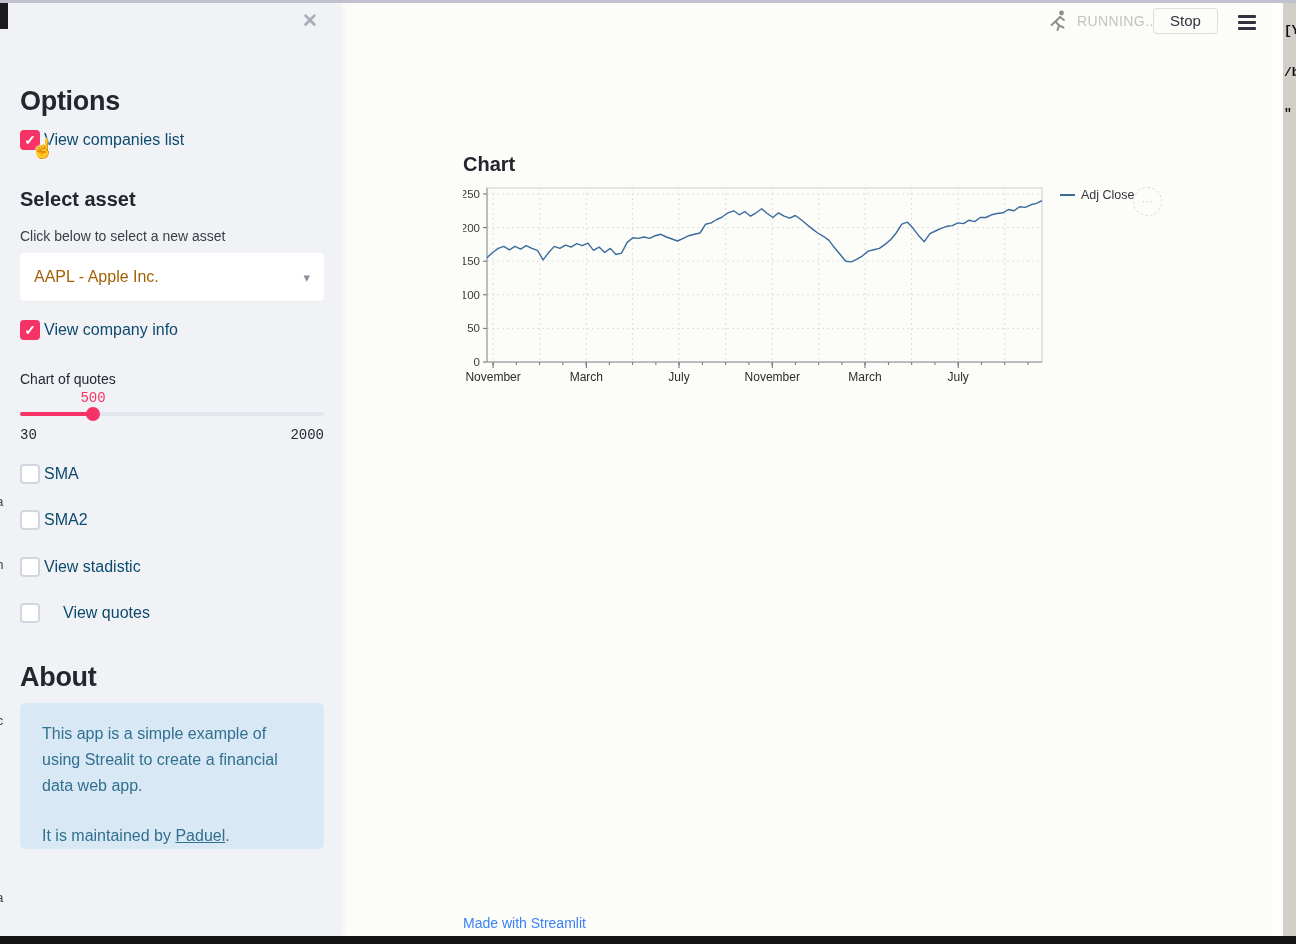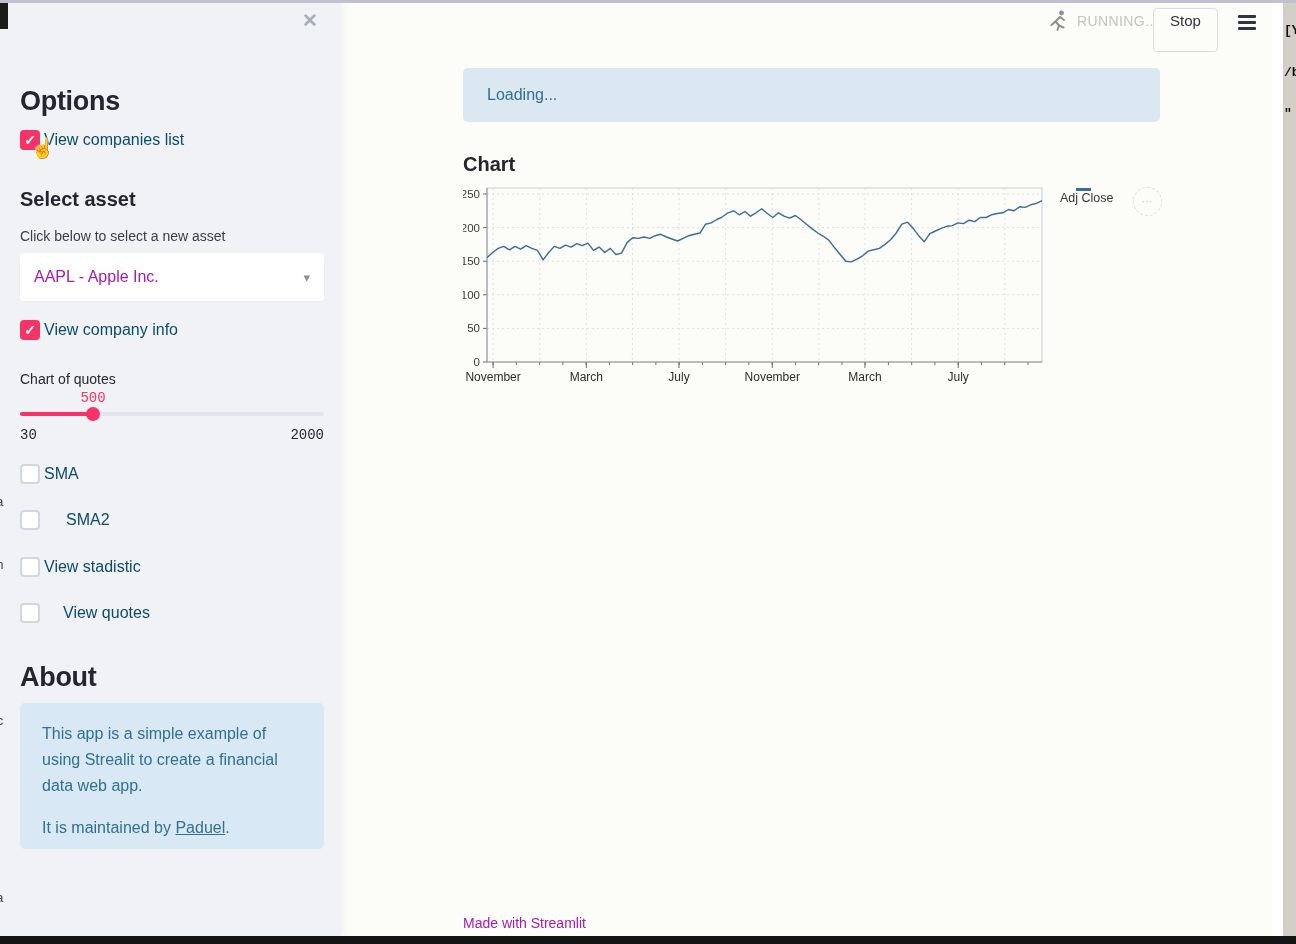--- a/index.html
+++ b/index.html
@@ -32,64 +32,64 @@
   .cb-box.checked .chk { position:absolute; left:0; top:0; width:20px; height:20px; color:#fff; font-size:14px; font-weight:bold; text-align:center; line-height:20px; }
   .cb-box.unchecked { background:#fff; border:2px solid #d2d6e0; }
   .cb-label { margin-left:4px; font-size:16px; color:#0c4a6e; white-space:nowrap; }
   .cursor-hand { position:absolute; left:31px; top:134px; font-size:19px; color:#111; z-index:30;
                  text-shadow:0 0 2px #fff, 0 0 2px #fff; pointer-events:none; }
   .selectbox {
     position:absolute; left:20px; top:250px; width:304px; height:48px; background:#fff;
     border-radius:4px; display:flex; align-items:center; padding:0 14px; cursor:pointer;
     box-shadow:0 1px 2px rgba(0,0,0,.03);
   }
-  .selectbox .val { font-size:16px; color:#a21caf; flex:1; }
+  .selectbox .val { font-size:16px; color:#a16207; flex:1; }
   .selectbox .chev { color:#8b8f9a; font-size:13px; }
   .slider-label { position:absolute; left:20px; top:368px; font-size:14px; color:#262730; }
   .slider-value { position:absolute; left:73px; top:387px; width:40px; text-align:center;
                   font-family:"Liberation Mono", monospace; font-size:14px; color:#f63366; }
   .slider-track { position:absolute; left:20px; top:409px; width:304px; height:4px; border-radius:2px; background:#e3e5ec; }
   .slider-fill  { position:absolute; left:0; top:0; width:73px; height:4px; border-radius:2px; background:#f63366; }
   .slider-thumb { position:absolute; left:66px; top:-5px; width:14px; height:14px; border-radius:50%; background:#f63366; cursor:grab; }
   .slider-min { position:absolute; left:20px; top:424px; font-family:"Liberation Mono", monospace; font-size:14px; color:#262730; }
   .slider-max { position:absolute; right:17px; top:424px; font-family:"Liberation Mono", monospace; font-size:14px; color:#262730; }
   .about-box {
     position:absolute; left:20px; top:700px; width:304px; height:146px;
     background:#d9e8f5; border-radius:5px; padding:18px 22px; color:#31708f; font-size:16px; line-height:26px;
   }
-  .about-box .p2 { margin-top:16px; }
+  .about-box .p2 { margin-top:24px; }
   .about-box a { color:#31708f; text-decoration:underline; cursor:pointer; }
 
   
   .main { position:absolute; left:341px; top:3px; width:931px; height:933px; background:#fcfcf8; }
   .runner-icon { position:absolute; left:706px; top:6px; }
   .running-text { position:absolute; left:736px; top:10px; font-size:14px; color:#c3c3c3; letter-spacing:0.4px; }
   .stop-btn {
-    position:absolute; left:812px; top:5px; width:65px; height:44px; background:#fcfcf8;
+    position:absolute; left:812px; top:5px; width:65px; height:26px; background:#fcfcf8;
     border:1px solid #dcdcdc; border-radius:4px; font-size:15px; color:#31333f;
     text-align:center; line-height:24px; cursor:pointer;
   }
   .menu-btn { position:absolute; left:897px; top:12px; width:18px; cursor:pointer; }
   .menu-btn .bar { height:3px; background:#31333f; margin-bottom:3px; border-radius:1px; }
   .loading-box {
     position:absolute; left:122px; top:65px; width:697px; height:54px;
     background:#dbe7f1; border-radius:5px; display:flex; align-items:center; padding-left:24px;
     color:#31708f; font-size:16px;
   }
   .chart-title { position:absolute; left:122px; top:150px; font-size:20px; font-weight:bold; color:#24252e; }
   .chart-wrap { position:absolute; left:122px; top:181px; width:590px; height:204px; }
-  .legend { position:absolute; left:719px; top:185px; display:flex; align-items:center; cursor:pointer;flex-direction:column; }
+  .legend { position:absolute; left:719px; top:185px; display:flex; align-items:center; cursor:pointer; }
   .legend .swatch { width:15px; height:2.5px; background:#6e88a3; margin-right:6px; }
   .legend .txt { font-size:12.5px; color:#33363c; }
   .more-btn {
     position:absolute; left:792px; top:184px; width:29px; height:29px; border-radius:50%;
     border:1px dashed #dedede; color:#cfcfcf; font-size:11px; text-align:center; line-height:27px;
     letter-spacing:1px; cursor:pointer;
   }
-  .footer { position:absolute; left:122px; top:912px; font-size:14px; color:#a21caf; }
+  .footer { position:absolute; left:122px; top:912px; font-size:14px; color:#3b82f6; }
 </style>
 </head>
 <body>
 
 <div class="top-strip"></div>
 <div class="corner-black"></div>
 
 <div class="sidebar">
   <div class="sb-close">✕</div>
 
@@ -124,21 +124,21 @@
     <div class="slider-fill"></div>
     <div class="slider-thumb"></div>
   </div>
   <div class="slider-min">30</div>
   <div class="slider-max">2000</div>
 
   <div class="cb-row" style="top:460px;text-align:right;">
     <div class="cb-box unchecked"></div>
     <span class="cb-label">SMA</span>
   </div>
-  <div class="cb-row" style="top:506px;gap:22px;">
+  <div class="cb-row" style="top:506px;">
     <div class="cb-box unchecked"></div>
     <span class="cb-label">SMA2</span>
   </div>
   <div class="cb-row" style="top:553px;">
     <div class="cb-box unchecked"></div>
     <span class="cb-label">View stadistic</span>
   </div>
   <div class="cb-row" style="top:599px;gap:19px;">
     <div class="cb-box unchecked"></div>
     <span class="cb-label">View quotes</span>
@@ -172,23 +172,20 @@
     </svg>
   </span>
   <div class="running-text">RUNNING...</div>
   <div class="stop-btn">Stop</div>
   <div class="menu-btn">
     <div class="bar"></div>
     <div class="bar"></div>
     <div class="bar" style="margin-bottom:0;"></div>
   </div>
 
-  <div class="loading-box">
-    <span>Loading...</span>
-  </div>
 
   <div class="chart-title">Chart</div>
 
   <div class="chart-wrap">
     <svg id="chart-svg" width="590" height="204" viewBox="0 0 590 204">
         <rect x="24" y="4" width="555" height="174" fill="none" stroke="#c9ccd1" stroke-width="1"></rect>
         <line x1="30.105" y1="4" x2="30.105" y2="178" stroke="#dcdfe3" stroke-dasharray="2,3"></line>
         <line x1="76.725" y1="4" x2="76.725" y2="178" stroke="#dcdfe3" stroke-dasharray="2,3"></line>
         <line x1="123.345" y1="4" x2="123.345" y2="178" stroke="#dcdfe3" stroke-dasharray="2,3"></line>
         <line x1="169.41" y1="4" x2="169.41" y2="178" stroke="#dcdfe3" stroke-dasharray="2,3"></line>

